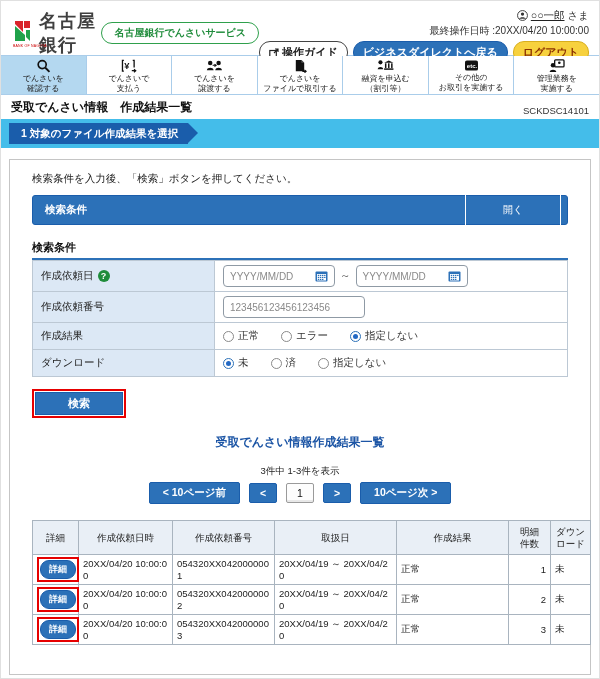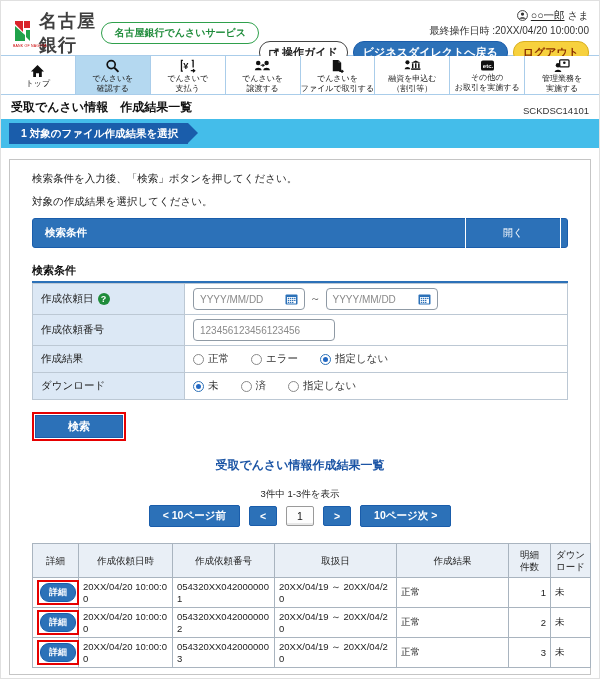--- a/index.html
+++ b/index.html
@@ -48,21 +48,21 @@
   .instructions p { font-size:10.5px; margin-bottom:9px; color:#222; }
 
   .cond-bar { display:flex; justify-content:space-between; align-items:center; background:#2c71b8; border:1px solid #1a5dab; border-radius:3px; height:30px; padding:0 6px 0 12px; margin-top:4px; }
   .cond-bar .cb-label { color:#fff; font-size:10.5px; font-weight:bold; }
   .open-btn { border:1.5px solid #fff; border-radius:12px; color:#fff; background:transparent; font-size:10px; padding:20px 0; width:96px; text-align:center; cursor:pointer; }
 
   .section-h { font-size:11px; font-weight:bold; color:#111; margin-top:15px; padding-bottom:3px; border-bottom:2px solid #2c71b8; }
 
   table.form { width:100%; border-collapse:collapse; margin-top:0; table-layout:fixed; }
   table.form td { border:1px solid #bcc8d4; font-size:10.5px; padding:4px 8px; height:27px; vertical-align:middle; }
-  td.flabel { background:#dce8f5; width:152px; color:#222; }
+  td.flabel { background:#dce8f5; width:182px; color:#222; }
   .flabel-in { display:flex; align-items:center; gap:4px; }
   .help { display:inline-flex; width:12px; height:12px; border-radius:50%; background:#1f8c3b; color:#fff; font-size:9px; font-weight:bold; align-items:center; justify-content:center; }
   .date-wrap { display:flex; align-items:center; gap:5px; }
   .inp { display:inline-flex; align-items:center; justify-content:space-between; border:1px solid #8f9aa5; border-radius:4px; height:22px; padding:0 6px; background:#fff; }
   .inp.date { width:112px; }
   .inp .ph { color:#8a8a8a; font-size:10px; }
   .inp.num { width:142px; }
   .radio-row { display:flex; align-items:center; gap:0; }
   .radio { display:flex; align-items:center; gap:4px; margin-right:22px; font-size:10.5px; }
   .rdot { width:11px; height:11px; border-radius:50%; border:1px solid #8a8a8a; background:#fff; position:relative; }
@@ -130,26 +130,20 @@
             </svg>
           <span>操作ガイド</span>
         </span>
         <span class="pill bizd">ビジネスダイレクトへ戻る</span>
         <span class="pill logout">ログアウト</span>
       </div>
     </div>
   </div>
 
   <div class="nav">
-    <div class="nav-item">
-      <svg width="15" height="14" viewBox="0 0 16 15">
-          <path d="M8 1 L15 8 H12.6 V14 H9.6 V9.8 H6.4 V14 H3.4 V8 H1 Z" fill="#111"></path>
-        </svg>
-      <span class="nlabel">トップ</span>
-    </div>
     <div class="nav-item active">
       <svg width="15" height="14" viewBox="0 0 16 15">
           <circle cx="6.6" cy="6" r="4.3" fill="none" stroke="#111" stroke-width="1.8"></circle>
           <line x1="10" y1="9.4" x2="14.4" y2="13.8" stroke="#111" stroke-width="2"></line>
         </svg>
       <span class="nlabel">でんさいを
 確認する</span>
     </div>
     <div class="nav-item">
       <svg width="16" height="14" viewBox="0 0 17 15">
@@ -219,21 +213,20 @@
   </div>
 
   <div class="stepbar">
     <span class="step-arrow">1 対象のファイル作成結果を選択</span>
   </div>
 
   <div class="main">
 
     <div class="instructions">
       <p>検索条件を入力後、「検索」ボタンを押してください。</p>
-      <p>対象の作成結果を選択してください。</p>
     </div>
 
     <div class="cond-bar">
       <span class="cb-label">検索条件</span>
       <span class="open-btn">開く</span>
     </div>
 
     <div class="section-h">検索条件</div>
 
     <table class="form">

